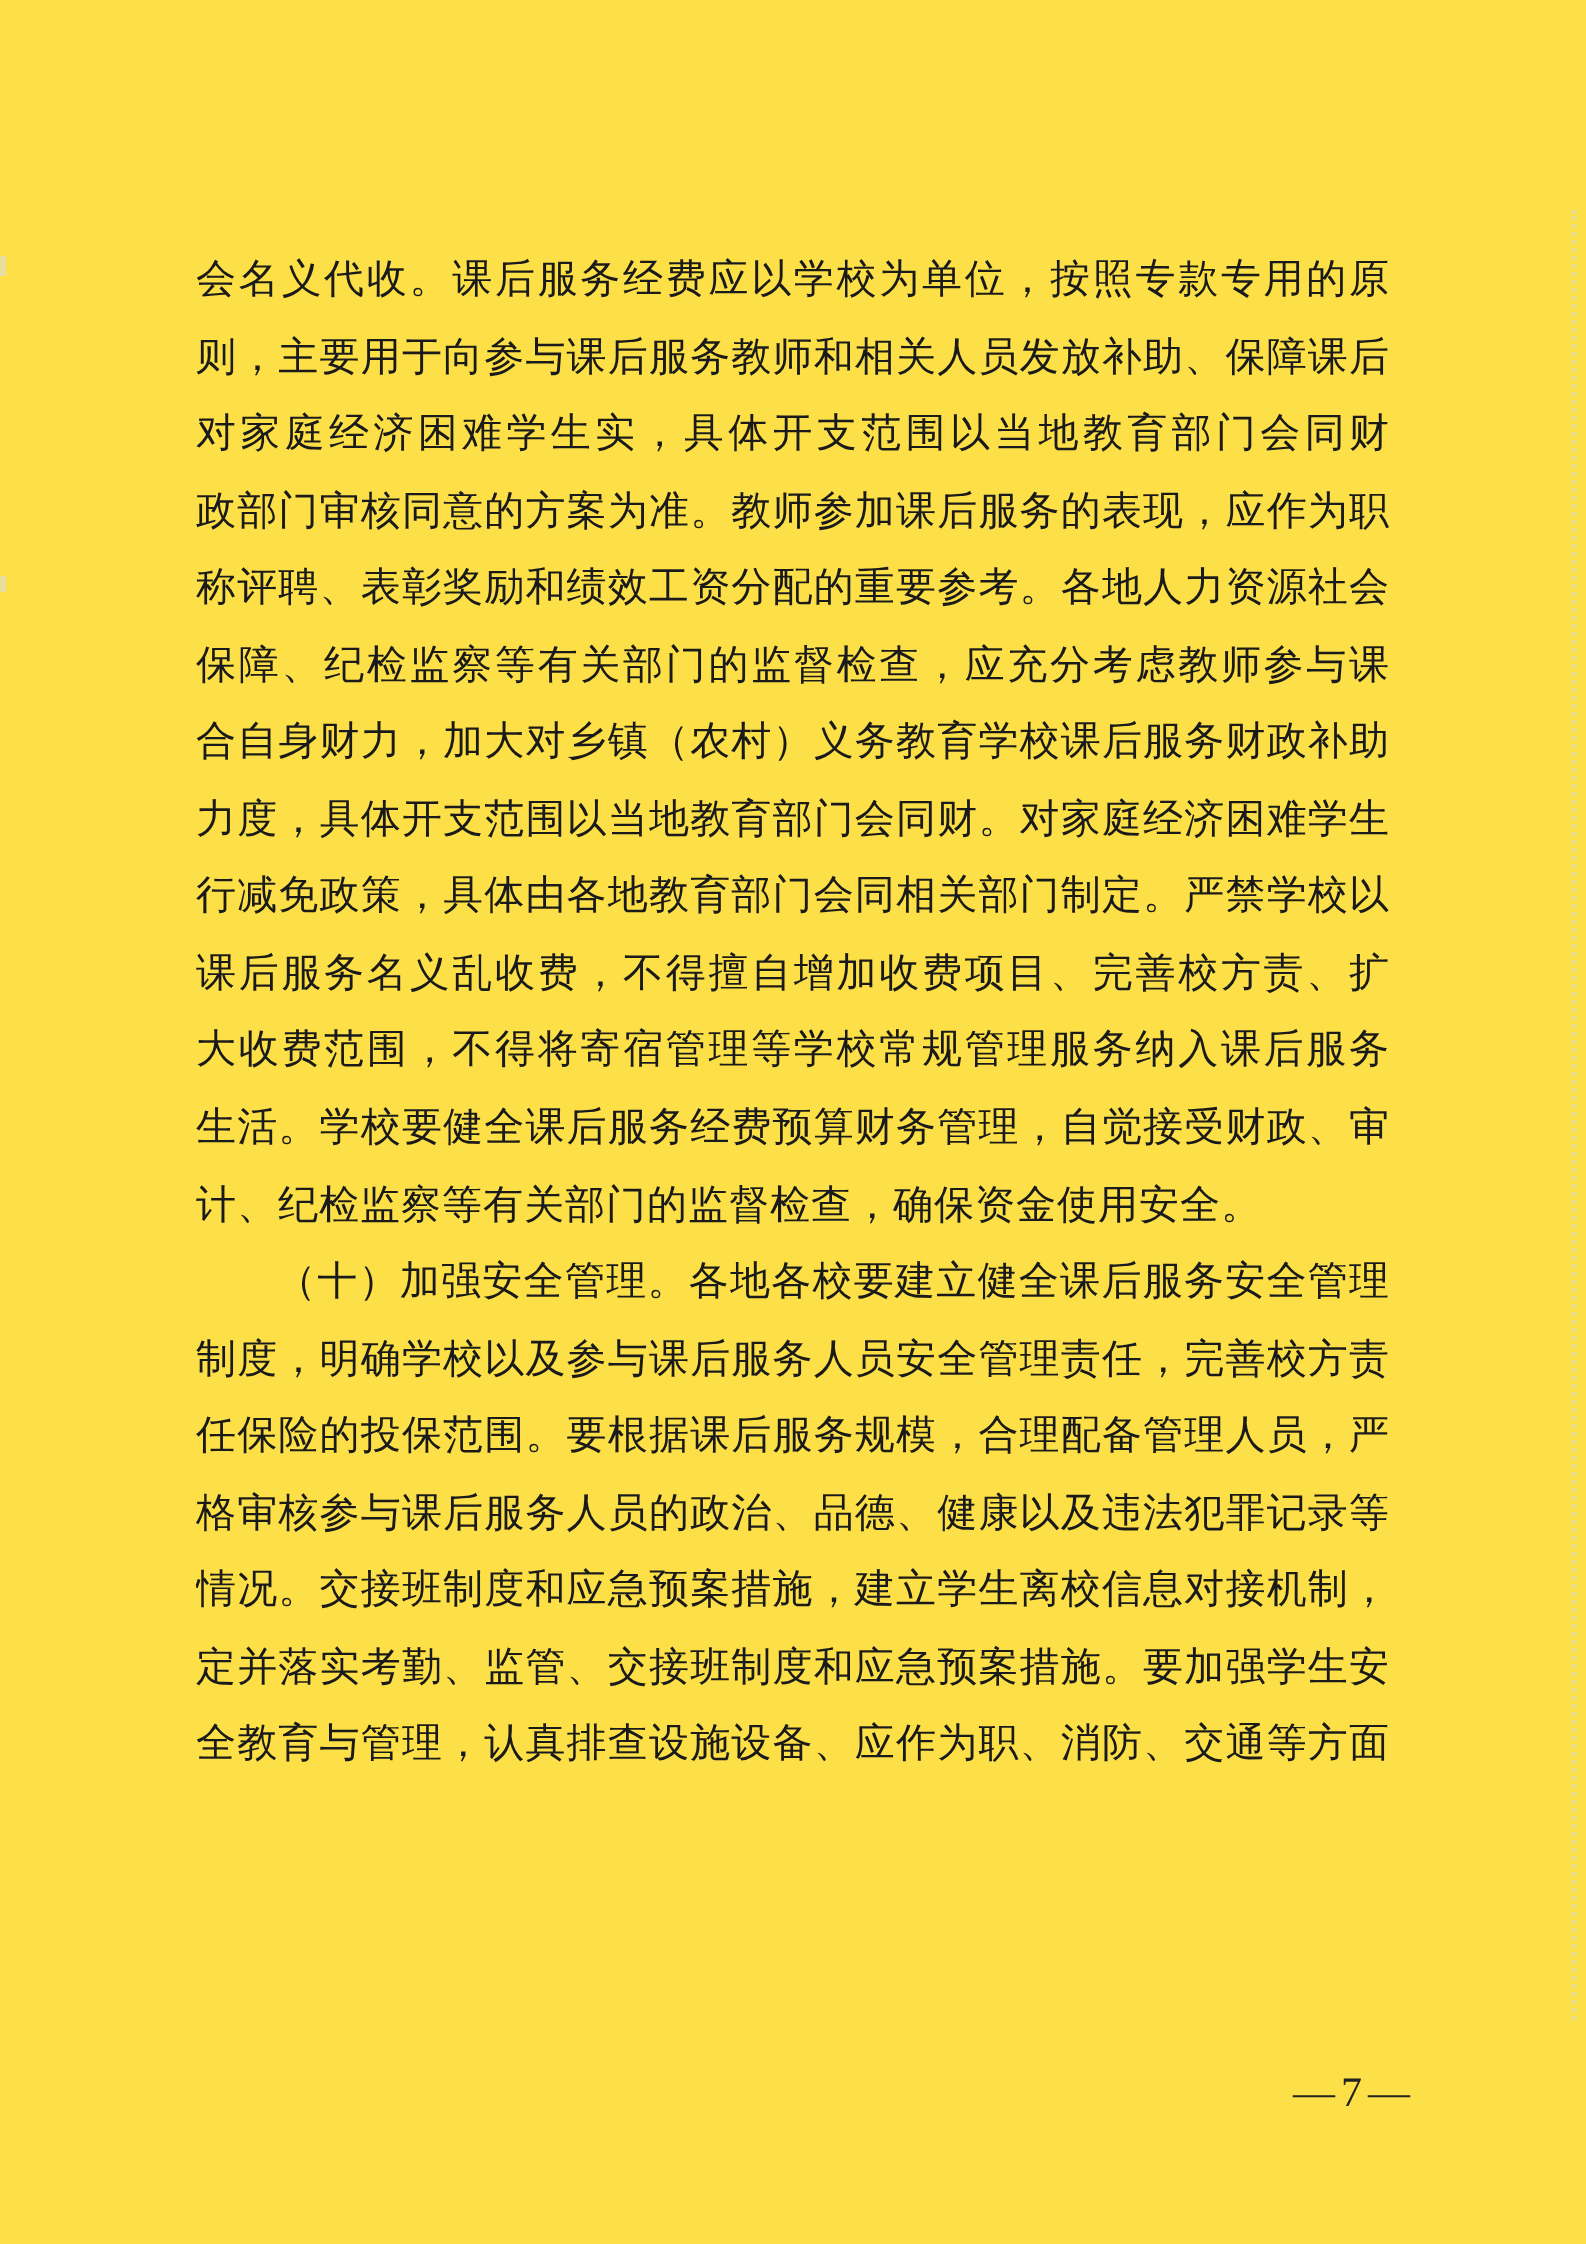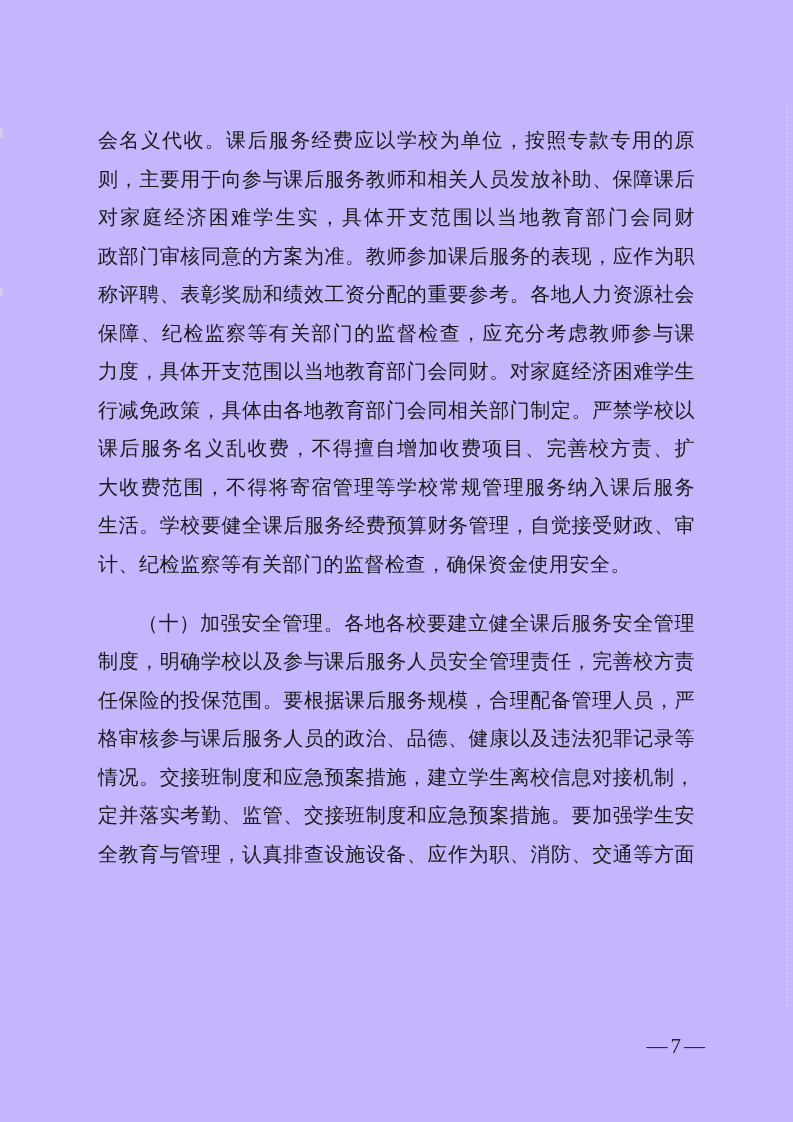--- a/index.html
+++ b/index.html
@@ -10,21 +10,21 @@
   body {
     width: 793px;
     height: 1122px;
     position: relative;
     overflow: hidden;
     font-family: "Liberation Serif", "DejaVu Serif", serif;
   }
   .page {
     position: absolute;
     inset: 0;
-    background: #c4b5fd;
+    background: #fde047;
   }
   .text-block {
     position: absolute;
     left: 98px;
     top: 121px;
     width: 597px;
     color: #1a1a1a;
     font-size: 20px;
     line-height: 38.55px;
   }
@@ -34,21 +34,20 @@
     text-align: justify;
     text-align-last: justify;
     text-justify: inter-character;
     letter-spacing: 0.5px;
   }
   .line.para-end {
     text-align-last: left;
   }
   .line.indent {
     text-indent: 2em;
-    margin-top: 20px;
   }
   .page-number {
     position: absolute;
     top: 1034px;
     right: 85px;
     color: #222222;
     font-size: 21px;
     letter-spacing: 3px;
     white-space: nowrap;
   }
@@ -81,20 +80,21 @@
   <div class="artifact-left-1"></div>
   <div class="artifact-left-2"></div>
 
   <div class="text-block">
     <div class="line">会名义代收。课后服务经费应以学校为单位，按照专款专用的原</div>
     <div class="line">则，主要用于向参与课后服务教师和相关人员发放补助、保障课后</div>
     <div class="line">对家庭经济困难学生实，具体开支范围以当地教育部门会同财</div>
     <div class="line">政部门审核同意的方案为准。教师参加课后服务的表现，应作为职</div>
     <div class="line">称评聘、表彰奖励和绩效工资分配的重要参考。各地人力资源社会</div>
     <div class="line">保障、纪检监察等有关部门的监督检查，应充分考虑教师参与课</div>
+    <div class="line">合自身财力，加大对乡镇（农村）义务教育学校课后服务财政补助</div>
     <div class="line">力度，具体开支范围以当地教育部门会同财。对家庭经济困难学生实</div>
     <div class="line">行减免政策，具体由各地教育部门会同相关部门制定。严禁学校以</div>
     <div class="line">课后服务名义乱收费，不得擅自增加收费项目、完善校方责、扩</div>
     <div class="line">大收费范围，不得将寄宿管理等学校常规管理服务纳入课后服务</div>
     <div class="line">生活。学校要健全课后服务经费预算财务管理，自觉接受财政、审</div>
     <div class="line para-end">计、纪检监察等有关部门的监督检查，确保资金使用安全。</div>
     <div class="line indent">（十）加强安全管理。各地各校要建立健全课后服务安全管理</div>
     <div class="line">制度，明确学校以及参与课后服务人员安全管理责任，完善校方责</div>
     <div class="line">任保险的投保范围。要根据课后服务规模，合理配备管理人员，严</div>
     <div class="line">格审核参与课后服务人员的政治、品德、健康以及违法犯罪记录等</div>

